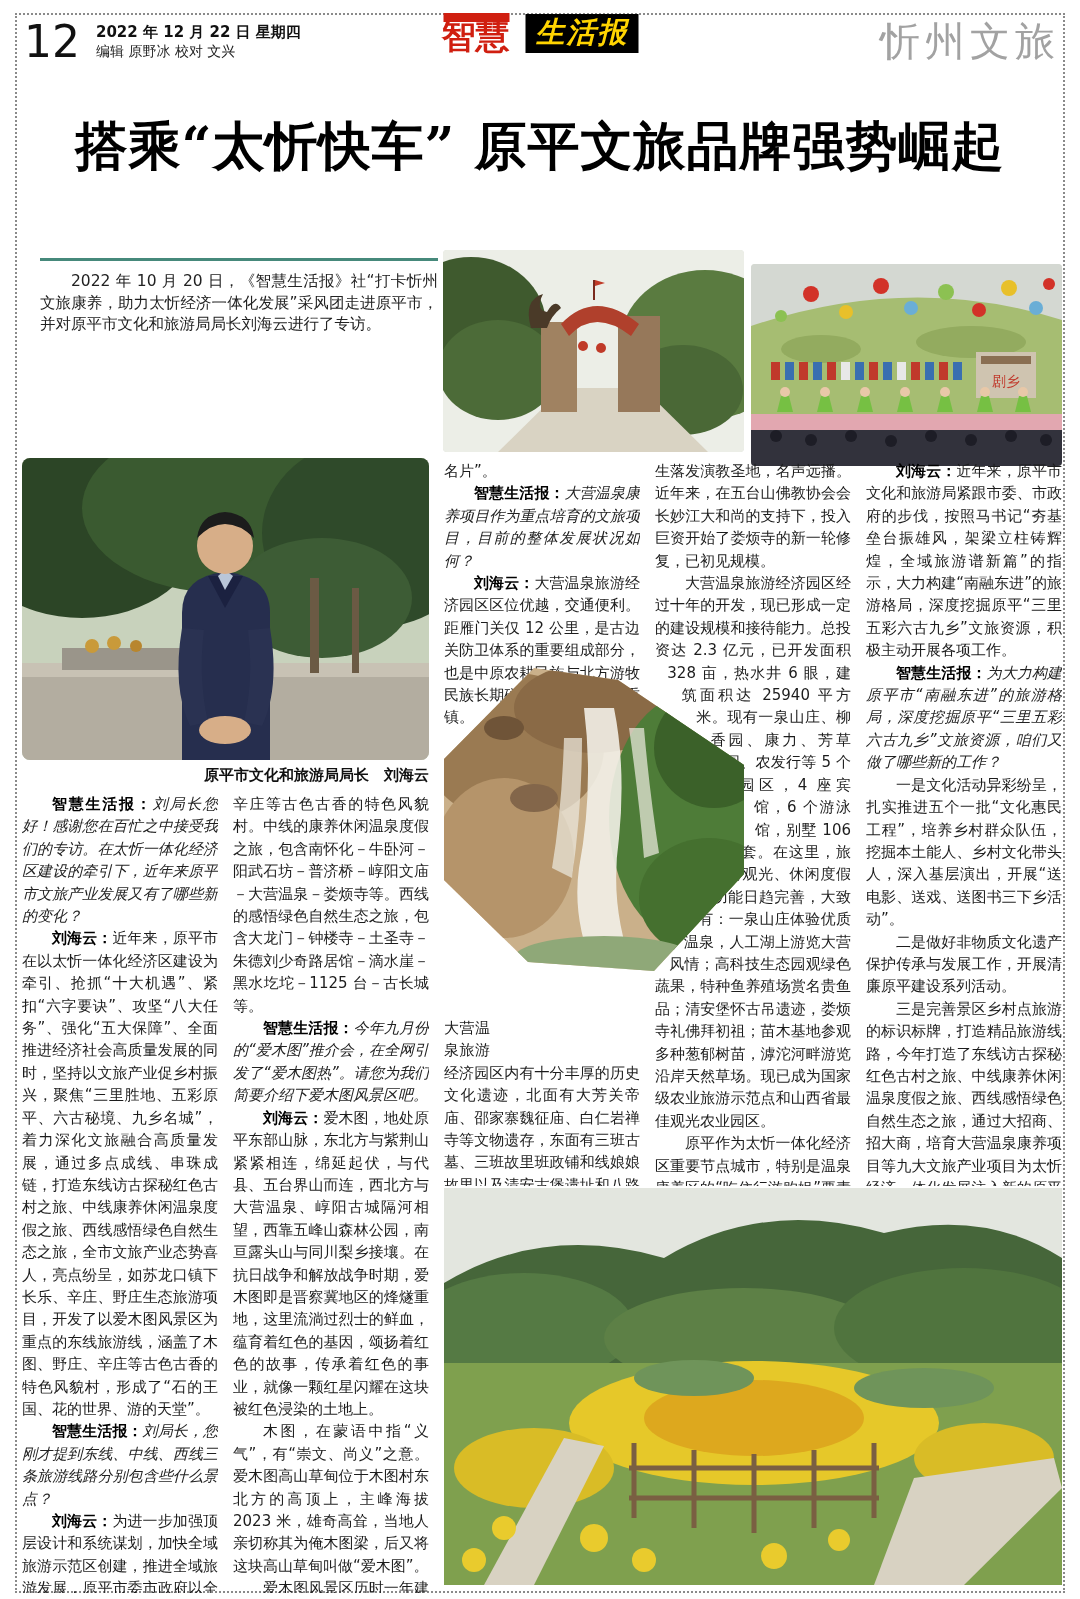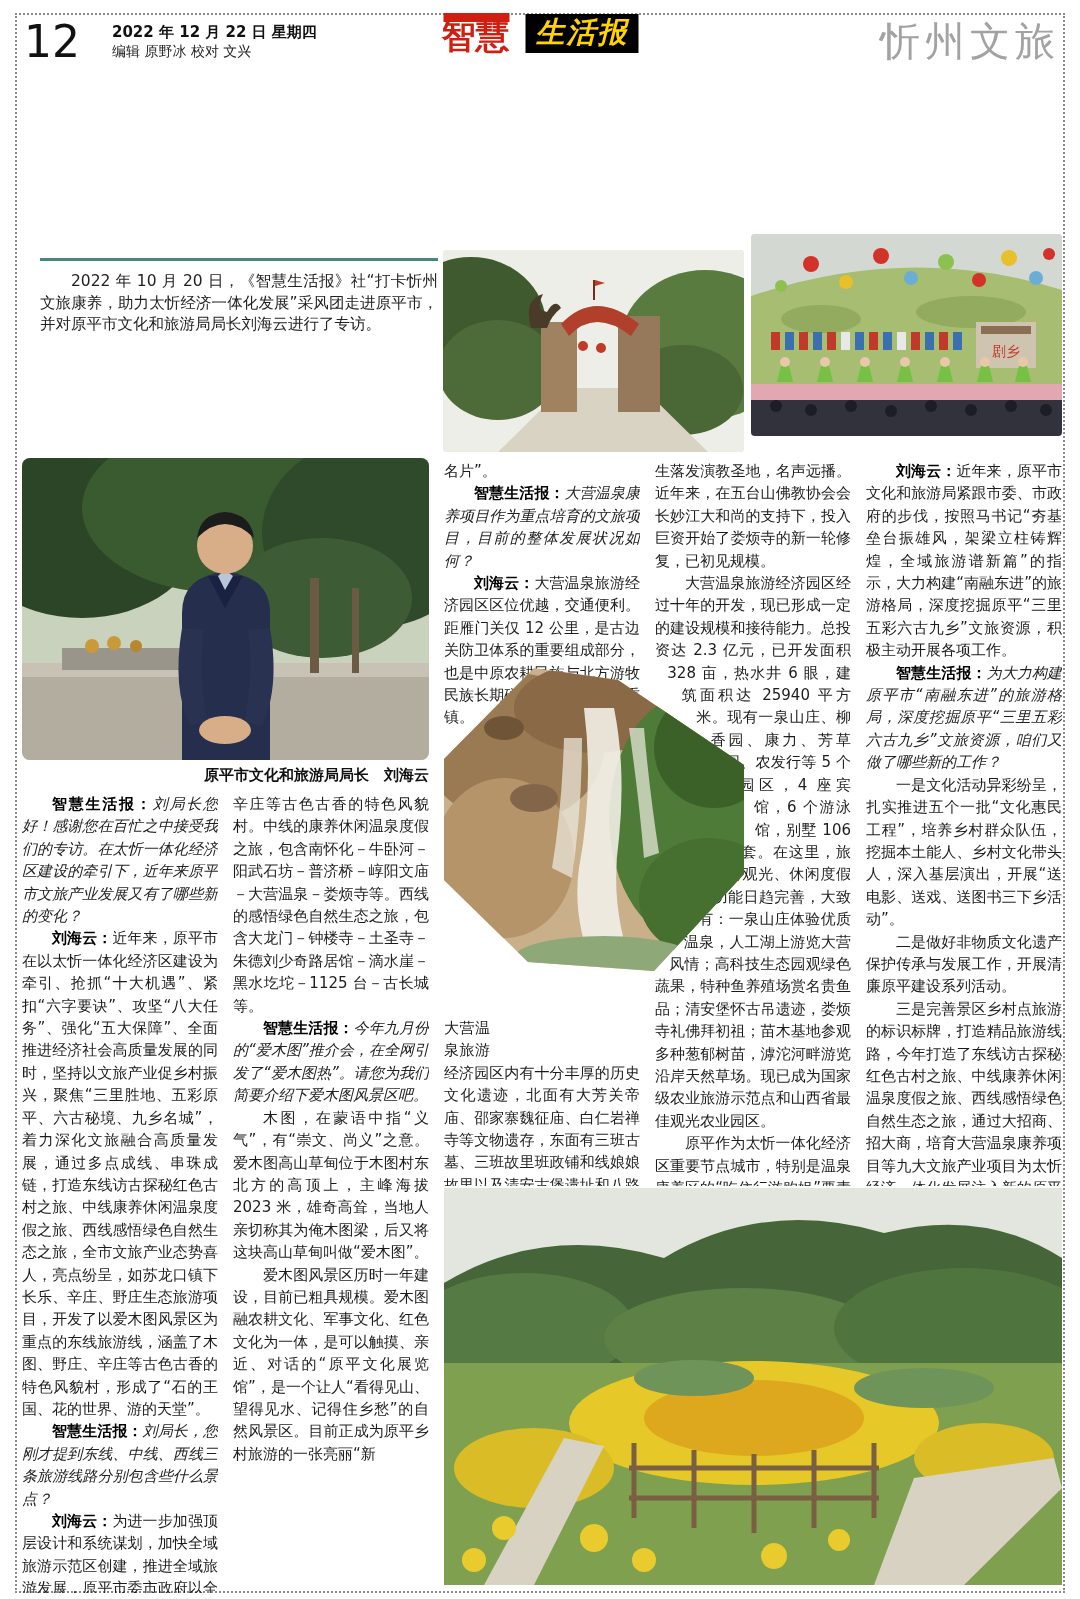--- a/index.html
+++ b/index.html
@@ -2,21 +2,21 @@
 <html><head>
 <meta charset="utf-8">
 <style>
   html,body{margin:0;padding:0;background:#ffffff;}
   body{width:1080px;height:1599px;position:relative;overflow:hidden;
        font-family:"DejaVu Sans",sans-serif;color:#1b1b1b;}
   .frame{position:absolute;left:15px;right:15px;top:13px;bottom:6px;
          border:2px dotted #8a8a8a;pointer-events:none;}
   
   .pagenum{position:absolute;left:24px;top:16px;font-size:44px;color:#111;}
-  .hmeta{position:absolute;left:112px;top:22px;line-height:1.35;}
+  .hmeta{position:absolute;left:96px;top:22px;line-height:1.35;}
   .hmeta .date{font-size:15px;font-weight:700;color:#111;}
   .hmeta .staff{font-size:14px;color:#222;}
   .masthead{position:absolute;left:50%;top:14px;transform:translateX(-50%);
             display:flex;align-items:flex-end;gap:16px;}
   .masthead .banner{position:absolute;left:2px;top:-1px;width:66px;height:9px;background:#d01f10;}
   .masthead .zh{color:#d01f10;font-weight:900;font-size:34px;line-height:1;}
   .masthead .box{display:inline-block;background:#000000;color:#ffd400;
                  font-size:29px;font-weight:900;font-style:italic;
                  padding:4px 10px 6px 10px;line-height:1;letter-spacing:2px;}
   .section{position:absolute;right:20px;top:14px;font-size:40px;color:#a2a2a2;
@@ -27,21 +27,21 @@
                font-size:52px;letter-spacing:1px;color:#000;white-space:nowrap;}
   .headline h2{margin:10px 0 0 0;font-weight:400;font-size:29px;color:#1a1a1a;}
   
   .intro{position:absolute;left:40px;top:258px;width:398px;}
   .intro .rule{height:3px;background:#46897b;margin-bottom:10px;}
   .intro p{margin:0;text-indent:2em;text-align:justify;font-size:15.5px;
            line-height:21.5px;color:#222;}
   
   figure{margin:0;position:absolute;overflow:hidden;background:#dfe2da;}
   .ph-gate{left:443px;top:250px;width:301px;height:202px;border-radius:4px;}
-  .ph-festival{left:751px;top:234px;width:311px;height:202px;border-radius:4px;}
+  .ph-festival{left:751px;top:264px;width:311px;height:202px;border-radius:4px;}
   .ph-portrait{left:22px;top:458px;width:407px;height:302px;border-radius:8px;}
   .ph-diamond{left:444px;top:668px;width:300px;height:303px;background:transparent;z-index:3;
      clip-path:polygon(30% 0%,58% 4%,100% 32%,100% 68%,70% 100%,28% 97%,0% 70%,0% 30%);}
   .ph-garden{left:444px;top:1188px;width:618px;height:397px;}
   .caption{position:absolute;left:22px;top:766px;width:407px;text-align:right;
            font-size:15px;font-weight:700;color:#111;}
   
   .col{position:absolute;width:196px;overflow:hidden;}
   .c1{left:22px;top:793px;height:800px;}
   .c2{left:233px;top:793px;height:800px;}
@@ -69,20 +69,21 @@
   <div class="staff">编辑 原野冰  校对 文兴</div>
 </div>
 <div class="masthead">
   <div class="banner"></div>
   <span class="zh">智慧</span>
   <span class="box">生活报</span>
 </div>
 <div class="section">忻州文旅</div>
 
 <div class="headline">
+  <h1>搭乘“太忻快车”  原平文旅品牌强势崛起</h1>
 </div>
 
 <section class="intro">
   <div class="rule"></div>
   <p>2022 年 10 月 20 日，《智慧生活报》社“打卡忻州文旅康养，助力太忻经济一体化发展”采风团走进原平市，并对原平市文化和旅游局局长刘海云进行了专访。</p>
 </section>
 
 <figure class="ph-gate">
   <svg width="301" height="202" viewBox="0 0 301 202">
     <rect width="301" height="202" fill="#eceee7"></rect>
@@ -247,20 +248,21 @@
 
 <div class="col c1">
     <p class="para q"><b class="lead">智慧生活报：</b>刘局长您好！感谢您在百忙之中接受我们的专访。在太忻一体化经济区建设的牵引下，近年来原平市文旅产业发展又有了哪些新的变化？</p>
     <p class="para a"><b class="lead">刘海云：</b>近年来，原平市在以太忻一体化经济区建设为牵引、抢抓“十大机遇”、紧扣“六字要诀”、攻坚“八大任务”、强化“五大保障”、全面推进经济社会高质量发展的同时，坚持以文旅产业促乡村振兴，聚焦“三里胜地、五彩原平、六古秘境、九乡名城”，着力深化文旅融合高质量发展，通过多点成线、串珠成链，打造东线访古探秘红色古村之旅、中线康养休闲温泉度假之旅、西线感悟绿色自然生态之旅，全市文旅产业态势喜人，亮点纷呈，如苏龙口镇下长乐、辛庄、野庄生态旅游项目，开发了以爱木图风景区为重点的东线旅游线，涵盖了木图、野庄、辛庄等古色古香的特色风貌村，形成了“石的王国、花的世界、游的天堂”。</p>
     <p class="para q"><b class="lead">智慧生活报：</b>刘局长，您刚才提到东线、中线、西线三条旅游线路分别包含些什么景点？</p>
     <p class="para a"><b class="lead">刘海云：</b>为进一步加强顶层设计和系统谋划，加快全域旅游示范区创建，推进全域旅游发展，原平市委市政府以全域旅游的发展理念为指导，融入“创新、协调、绿色、开放、共享”的发展理念，打破传统过时的旅游景区规划固有的思维模式，立足地理环境优势、结合乡村旅游特色，全力打造了“东—中—西”三条旅游新干线。</p>
   </div>
 <div class="col c2">
     <p class="para cont">辛庄等古色古香的特色风貌村。中线的康养休闲温泉度假之旅，包含南怀化－牛卧河－阳武石坊－普济桥－崞阳文庙－大营温泉－娄烦寺等。西线的感悟绿色自然生态之旅，包含大龙门－钟楼寺－土圣寺－朱德刘少奇路居馆－滴水崖－黑水圪坨－1125 台－古长城等。</p>
     <p class="para q"><b class="lead">智慧生活报：</b>今年九月份的“爱木图”推介会，在全网引发了“爱木图热”。请您为我们简要介绍下爱木图风景区吧。</p>
+    <p class="para a"><b class="lead">刘海云：</b>爱木图，地处原平东部山脉，东北方与紫荆山紧紧相连，绵延起伏，与代县、五台界山而连，西北方与大营温泉、崞阳古城隔河相望，西靠五峰山森林公园，南亘露头山与同川梨乡接壤。在抗日战争和解放战争时期，爱木图即是晋察冀地区的烽燧重地，这里流淌过烈士的鲜血，蕴育着红色的基因，颂扬着红色的故事，传承着红色的事业，就像一颗红星闪耀在这块被红色浸染的土地上。</p>
     <p class="para p">木图，在蒙语中指“义气”，有“崇文、尚义”之意。爱木图高山草甸位于木图村东北方的高顶上，主峰海拔 2023 米，雄奇高耸，当地人亲切称其为俺木图梁，后又将这块高山草甸叫做“爱木图”。</p>
     <p class="para p">爱木图风景区历时一年建设，目前已粗具规模。爱木图融农耕文化、军事文化、红色文化为一体，是可以触摸、亲近、对话的“原平文化展览馆”，是一个让人“看得见山、望得见水、记得住乡愁”的自然风景区。目前正成为原平乡村旅游的一张亮丽“新</p>
   </div>
 <div class="col c3">
   <div>
       <p class="para cont">名片”。</p>
       <p class="para q"><b class="lead">智慧生活报：</b>大营温泉康养项目作为重点培育的文旅项目，目前的整体发展状况如何？</p>
       <p class="para a"><b class="lead">刘海云：</b>大营温泉旅游经济园区区位优越，交通便利。距雁门关仅 12 公里，是古边关防卫体系的重要组成部分，也是中原农耕民族与北方游牧民族长期碰撞、交融的军事重镇。</p>
     </div>
   <div class="spacer"></div>

